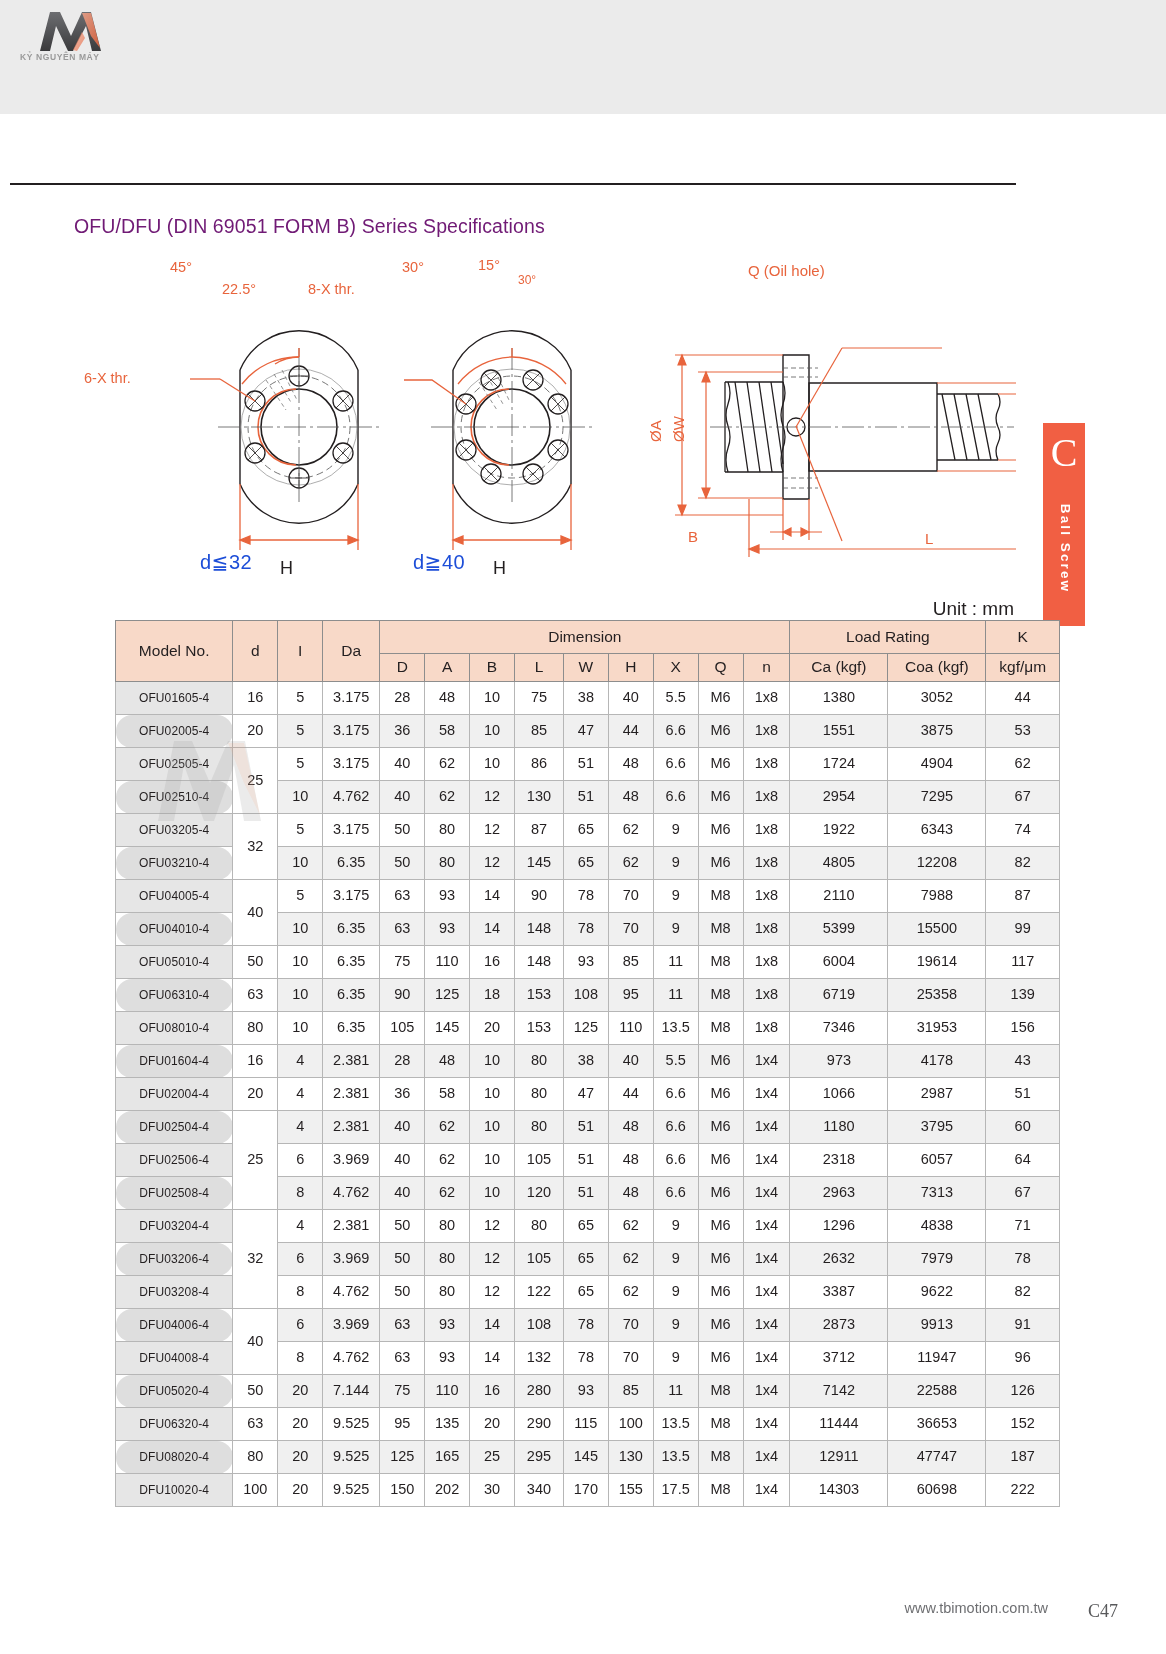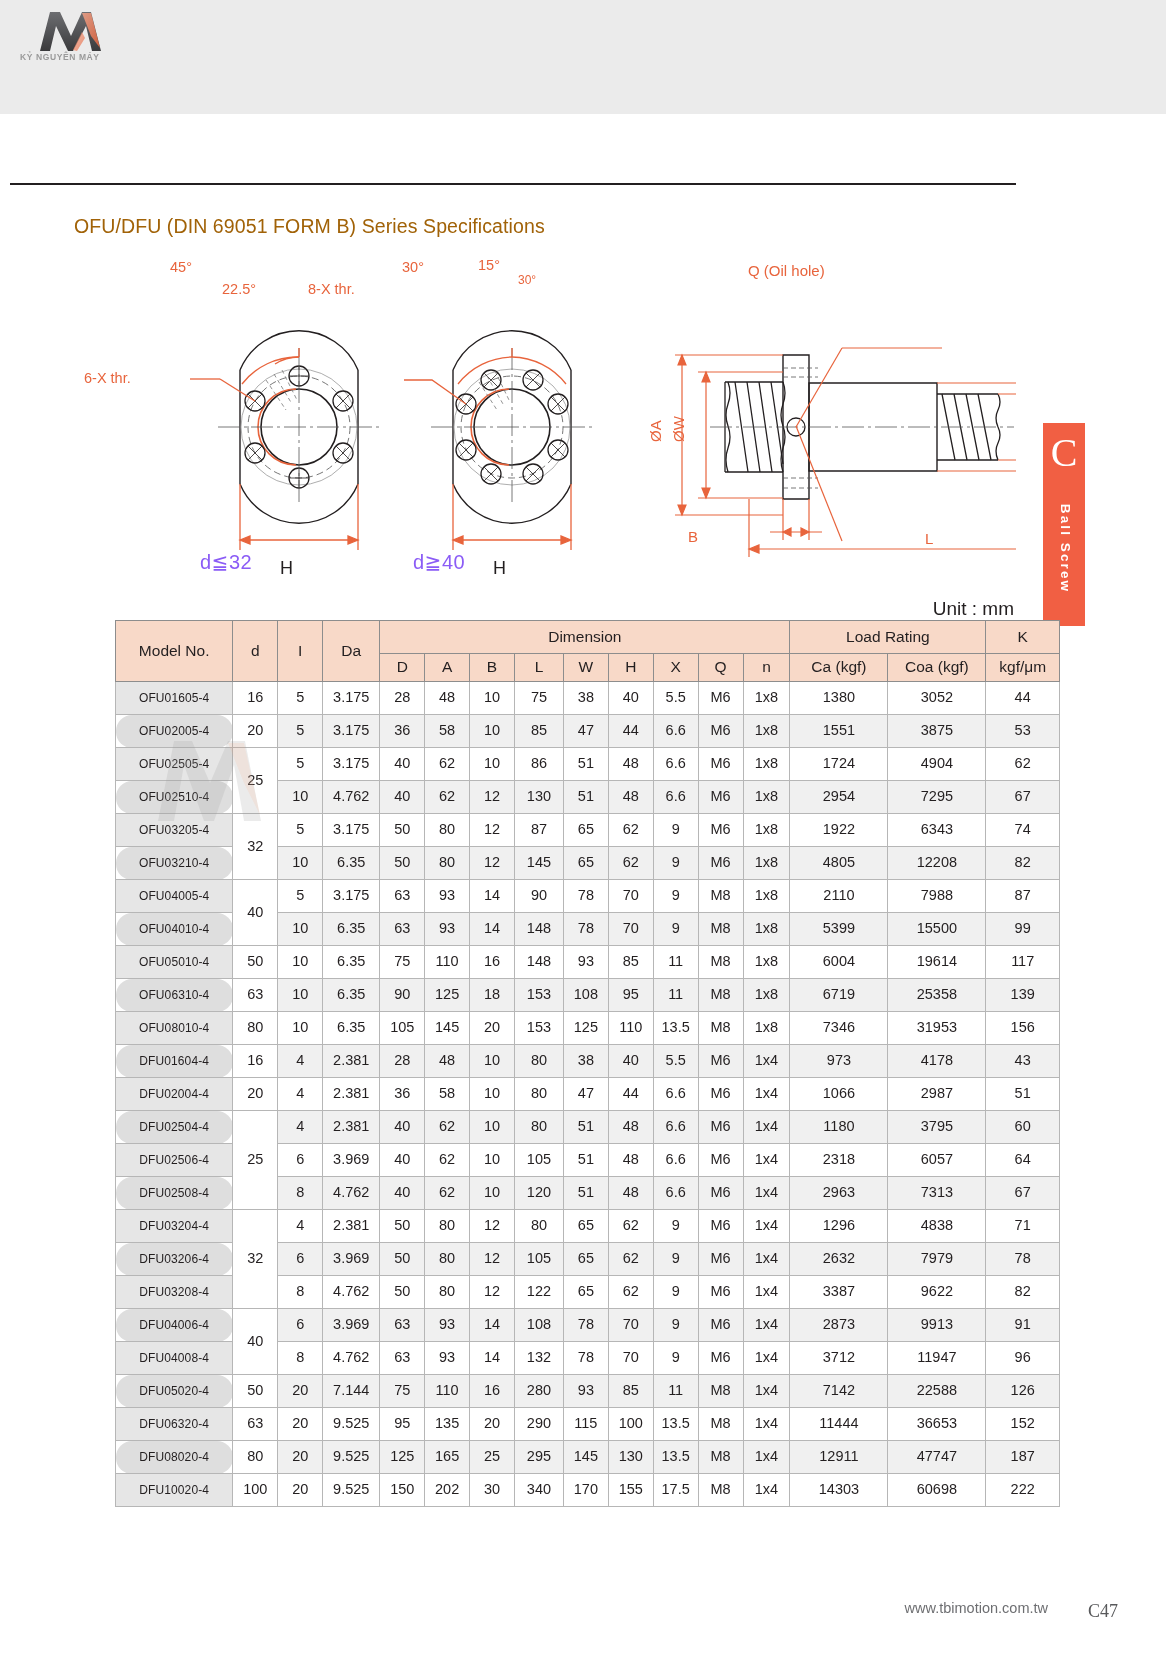--- a/index.html
+++ b/index.html
@@ -28,29 +28,29 @@
 
   
   .rule-top {
     position:absolute; left:10px; top:183px; width:1006px; height:2px;
     background:#231f20;
   }
 
   
   .section-title {
     position:absolute; left:74px; top:215px;
-    font-size:19.5px; color:#a16207; letter-spacing:.1px;
+    font-size:19.5px; color:#701a75; letter-spacing:.1px;
   }
 
   
   .drawing { position:absolute; left:70px; top:252px; width:946px; height:340px; }
   .drawing svg { display:block; }
 
   .cap {
-    position:absolute; font-size:20px; color:#8b5cf6; letter-spacing:.5px;
+    position:absolute; font-size:20px; color:#1d4ed8; letter-spacing:.5px;
   }
   .cap-left  { left:200px; top:550px; }
   .cap-right { left:413px; top:550px;text-align:right; }
 
   
   .unit-note {
     position:absolute; right:152px; top:598px;
     font-size:19px; color:#231f20;
   }
 

